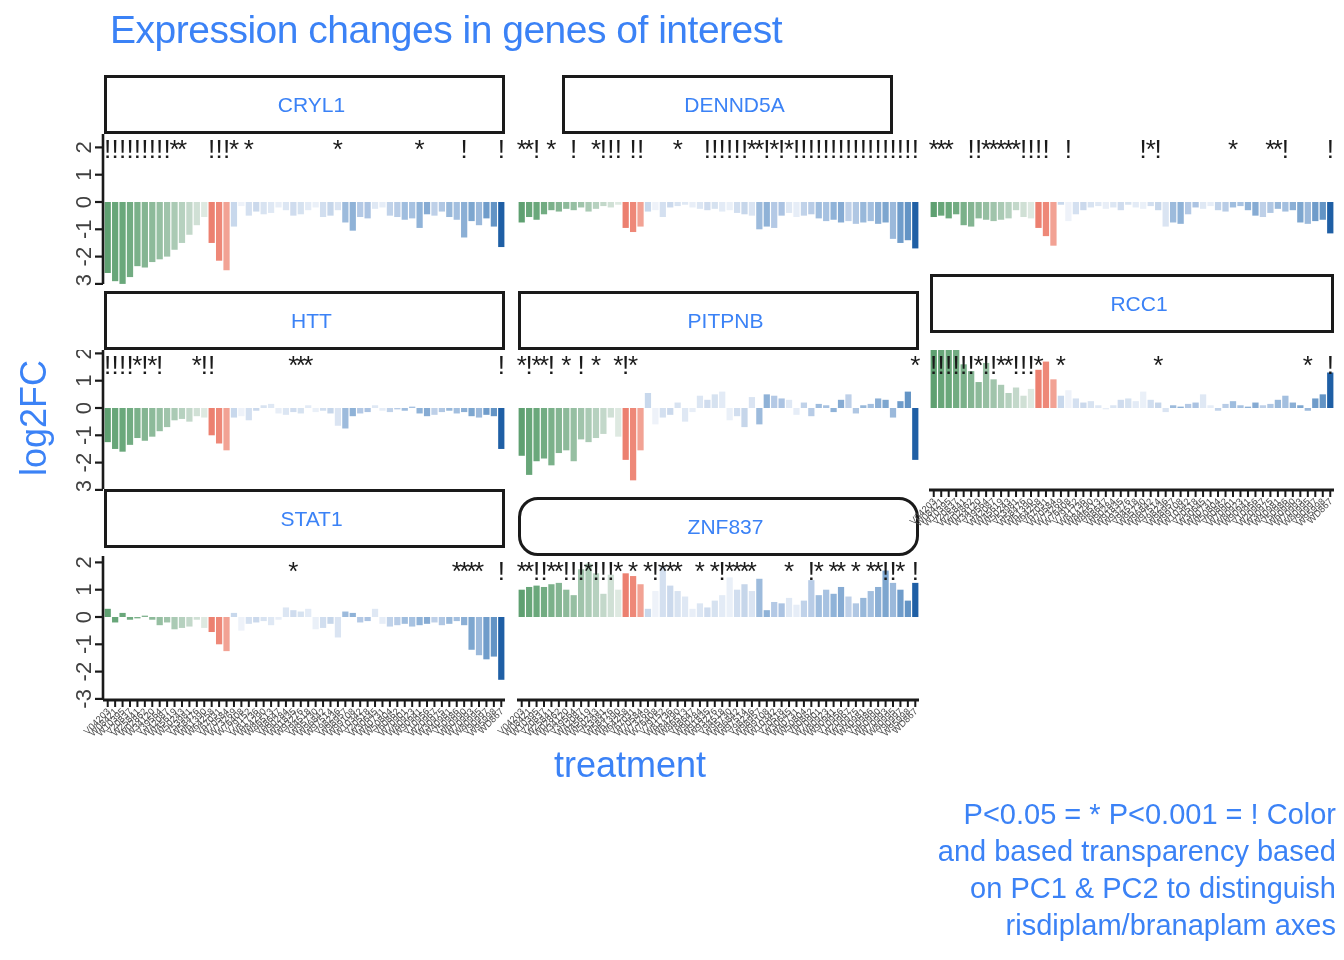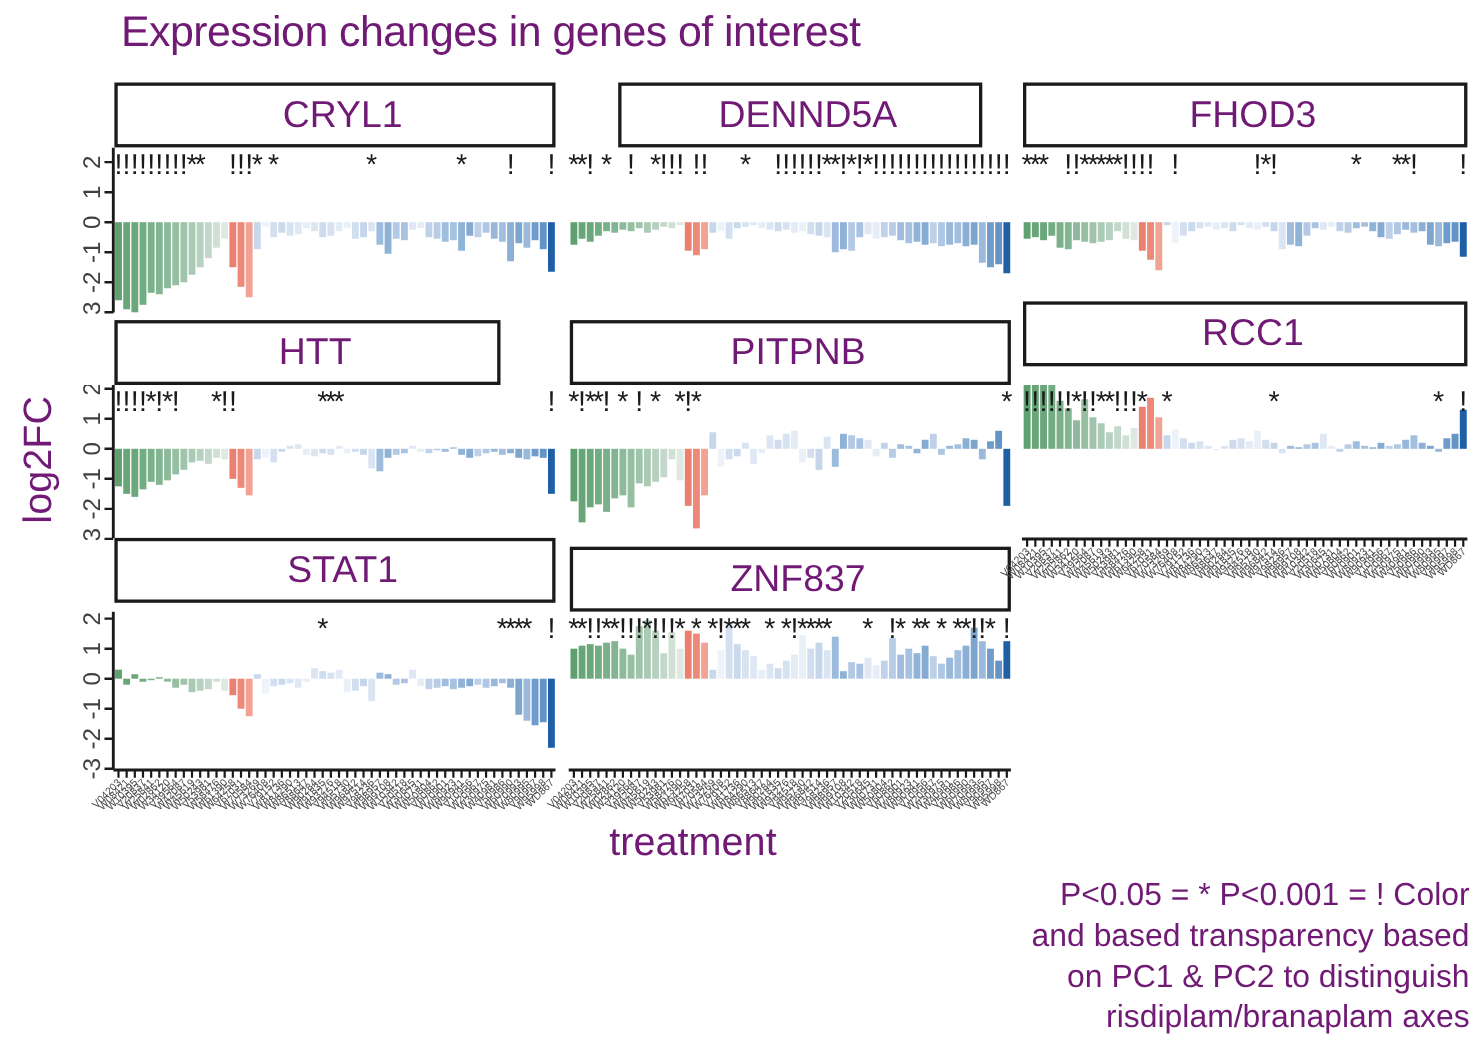--- a/index.html
+++ b/index.html
@@ -1,55 +1,52 @@
 <!DOCTYPE html>
 <html><head>
 <meta charset="utf-8">
 <style>
   html,body{margin:0;padding:0;background:#ffffff;}
   .canvas{position:relative;width:1344px;height:960px;background:#ffffff;overflow:hidden;
-          font-family:"Liberation Sans","DejaVu Sans",sans-serif;color:#701a75;}
+          font-family:"Liberation Sans","DejaVu Sans",sans-serif;color:#3b82f6;}
   .plot-title{position:absolute;left:110px;top:8px;font-size:39px;letter-spacing:-0.5px;}
   .y-axis-title{position:absolute;left:34px;top:418px;transform:translate(-50%,-50%) rotate(-90deg);
                 white-space:nowrap;font-size:36px;}
   .x-axis-title{position:absolute;left:630px;top:744px;transform:translateX(-50%);font-size:36px;}
   .caption{position:absolute;right:8px;top:796px;text-align:right;font-size:29px;line-height:37px;}
   .strip{position:absolute;box-sizing:border-box;border:3px solid #1a1a1a;background:#ffffff;
-         display:flex;align-items:center;justify-content:center;font-size:34px;height:59px;padding-left:14px;}
+         display:flex;align-items:center;justify-content:center;font-size:21px;height:59px;padding-left:14px;}
   .facet-svg{position:absolute;overflow:hidden;}
 </style>
 </head>
 <body>
 
 <div class="canvas">
   <div class="plot-title">Expression changes in genes of interest</div>
   <div class="y-axis-title">log2FC</div>
 
   <div class="strip" style="left:104px;top:75px;width:401px;">
       <span>CRYL1</span>
     </div>
   <div class="strip" style="left:518px;top:75px;width:331px;margin-left:44px;">
       <span>DENND5A</span>
     </div>
-  <div class="strip" style="left:930px;top:75px;width:404px;">
-      <span>FHOD3</span>
-    </div>
-  <div class="strip" style="left:104px;top:291px;width:351px;">
+  <div class="strip" style="left:104px;top:291px;width:401px;">
       <span>HTT</span>
     </div>
   <div class="strip" style="left:518px;top:291px;width:401px;">
       <span>PITPNB</span>
     </div>
   <div class="strip" style="left:930px;top:274px;width:404px;">
       <span>RCC1</span>
     </div>
   <div class="strip" style="left:104px;top:489px;width:401px;">
       <span>STAT1</span>
     </div>
-  <div class="strip" style="left:518px;top:497px;width:401px;">
+  <div class="strip" style="left:518px;top:497px;width:401px;border-radius:20px;">
       <span>ZNF837</span>
     </div>
 
   <div id="panels">
       <svg width="444" height="152" class="facet-svg" style="left: 64px; top: 134px;">
         <g>
           <rect x="40.60" y="68.00" width="6.23" height="70.98" fill="#5fa071"></rect>
           <rect x="48.03" y="68.00" width="6.23" height="79.17" fill="#68a679"></rect>
           <rect x="55.45" y="68.00" width="6.23" height="81.90" fill="#6aa87b"></rect>
           <rect x="62.88" y="68.00" width="6.23" height="75.08" fill="#72ac82"></rect>

